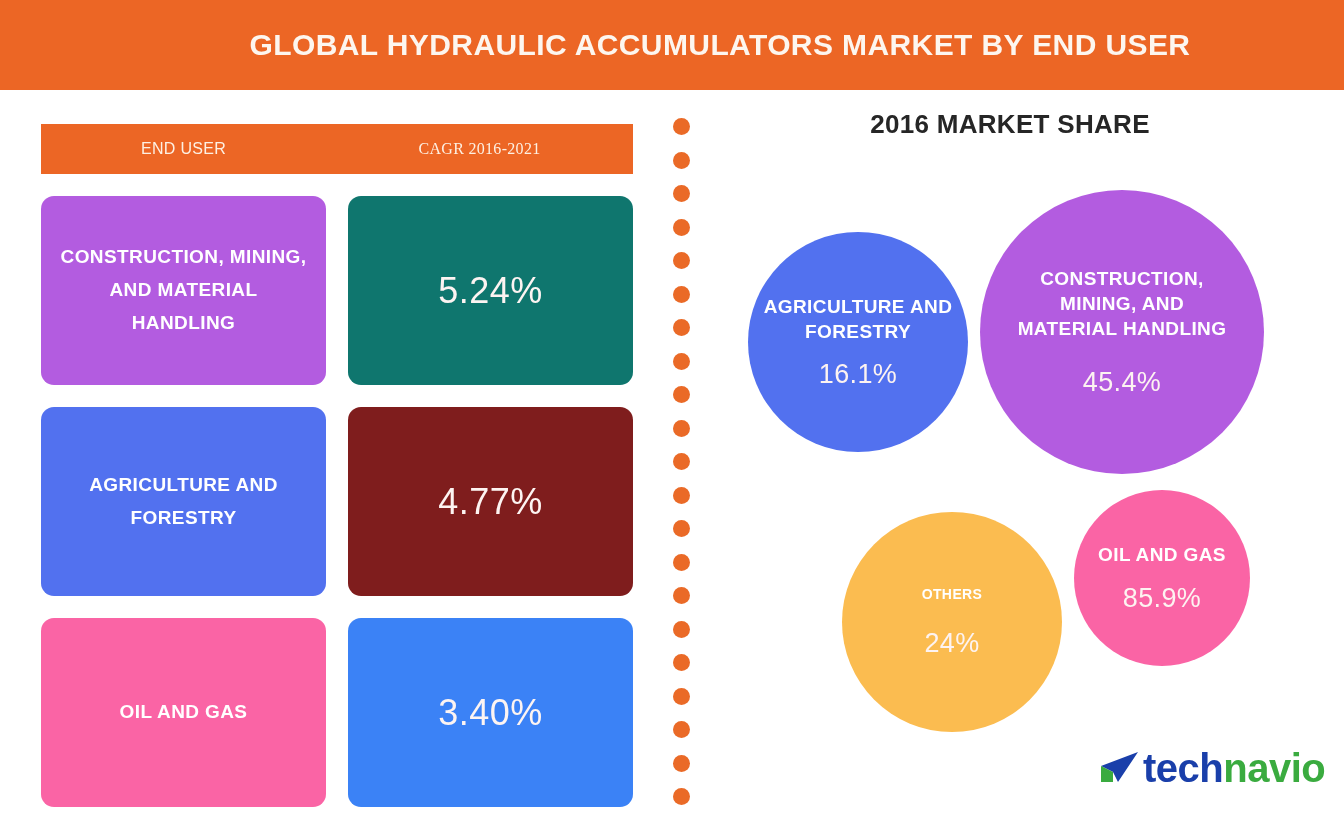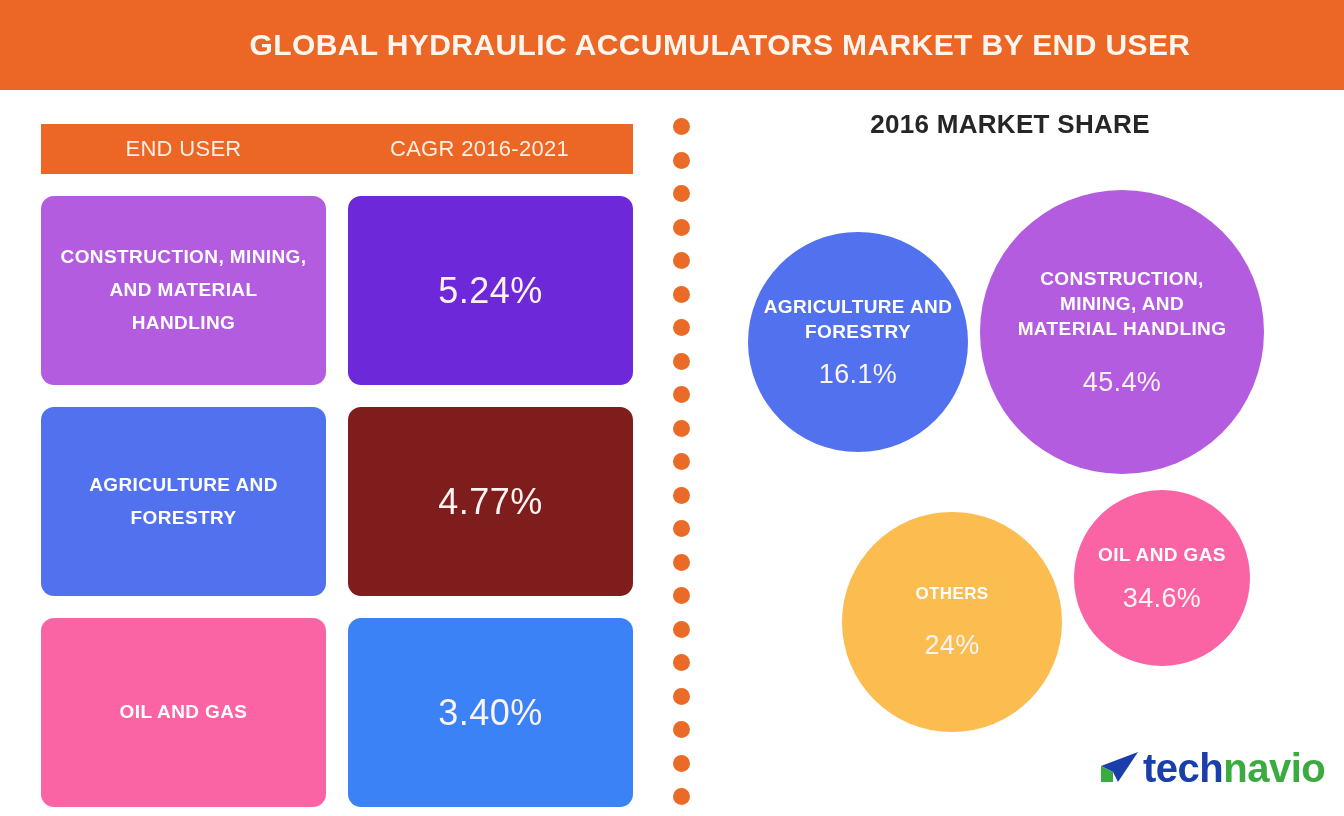--- a/index.html
+++ b/index.html
@@ -52,26 +52,26 @@
     display: flex;
     width: 592px;
     height: 50px;
     background: #ec6625;
   }
   .th {
     display: flex;
     align-items: center;
     justify-content: center;
     color: #fdf0e3;
-    font-size: 22px;
+    font-size: 16px;
     font-weight: 400;
     letter-spacing: 0.3px;
   }
   .th.col-a { width: 285px; }
-  .th.col-b { width: 307px; }
+  .th.col-b { width: 307px; font-family: Liberation Serif, serif; }
 
   .table-row {
     display: flex;
     width: 592px;
     margin-top: 22px;
   }
   .cell {
     border-radius: 13px;
     display: flex;
     align-items: center;
@@ -193,21 +193,21 @@
 </div>
 
 <div id="table-panel">
   <div class="table-header-row" style="background: rgb(236, 102, 37);">
     <div class="th col-a">END USER</div>
     <div class="th col-b">CAGR 2016-2021</div>
   </div>
 
   <div class="table-row">
     <div class="cell cell-label" style="background: rgb(179, 92, 224);">CONSTRUCTION, MINING, AND MATERIAL HANDLING</div>
-    <div class="cell cell-value" style="background: #6d28d9;">5.24%</div>
+    <div class="cell cell-value" style="background: #0f766e;">5.24%</div>
   </div>
 
   <div class="table-row">
     <div class="cell cell-label" style="background: rgb(82, 113, 239);">AGRICULTURE AND FORESTRY</div>
     <div class="cell cell-value" style="background: #7f1d1d;">4.77%</div>
   </div>
 
   <div class="table-row">
     <div class="cell cell-label" style="background: rgb(250, 100, 165);">OIL AND GAS</div>
     <div class="cell cell-value" style="background: #3b82f6;">3.40%</div>
@@ -242,26 +242,26 @@
 <div id="bubble-area">
     <div class="bubble" style="left: 748px; top: 232px; width: 220px; height: 220px; background: rgb(82, 113, 239);">
       <div class="bubble-label" style="font-size: 19px; width: 190px;">AGRICULTURE AND FORESTRY</div>
       <div class="bubble-value" style="font-size: 27px; margin-top: 15px;">16.1%</div>
     </div>
     <div class="bubble" style="left: 980px; top: 190px; width: 284px; height: 284px; background: rgb(179, 92, 224);">
       <div class="bubble-label" style="font-size: 19px; width: 215px;">CONSTRUCTION, MINING, AND MATERIAL HANDLING</div>
       <div class="bubble-value" style="font-size: 27px; margin-top: 26px;">45.4%</div>
     </div>
     <div class="bubble" style="left: 842px; top: 512px; width: 220px; height: 220px; background: rgb(251, 188, 80);">
-      <div class="bubble-label" style="font-size: 17px; width: 190px;">OTHERS</div>
+      <div class="bubble-label" style="font-size: 14px; width: 190px;">OTHERS</div>
       <div class="bubble-value" style="font-size: 27px; margin-top: 24px;">24%</div>
     </div>
     <div class="bubble" style="left: 1074px; top: 490px; width: 176px; height: 176px; background: rgb(250, 100, 165);">
       <div class="bubble-label" style="font-size: 19px; width: 170px;">OIL AND GAS</div>
-      <div class="bubble-value" style="font-size: 27px; margin-top: 16px;">34.6%</div>
+      <div class="bubble-value" style="font-size: 27px; margin-top: 16px;">85.9%</div>
     </div>
   </div>
 
 <div id="logo">
   <svg id="logo-mark" viewBox="0 0 44 40">
     <path d="M3 18 L40 4 L20 34 L15 24 Z" fill="#1a3faa"></path>
     <path d="M3 18 L15 24 L15 34 L3 34 Z" fill="#3aab3f"></path>
   </svg>
   <div id="logo-wordmark"><span class="logo-tech">tech</span><span class="logo-navio">navio</span></div>
 </div>

